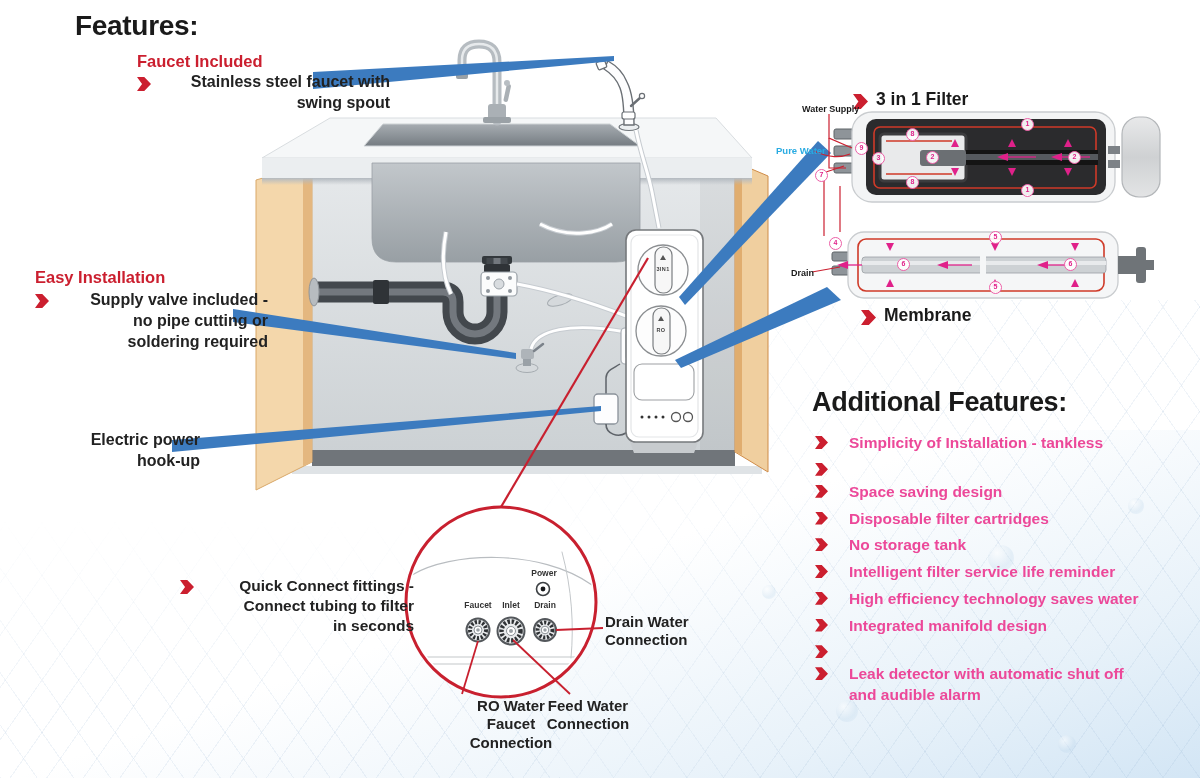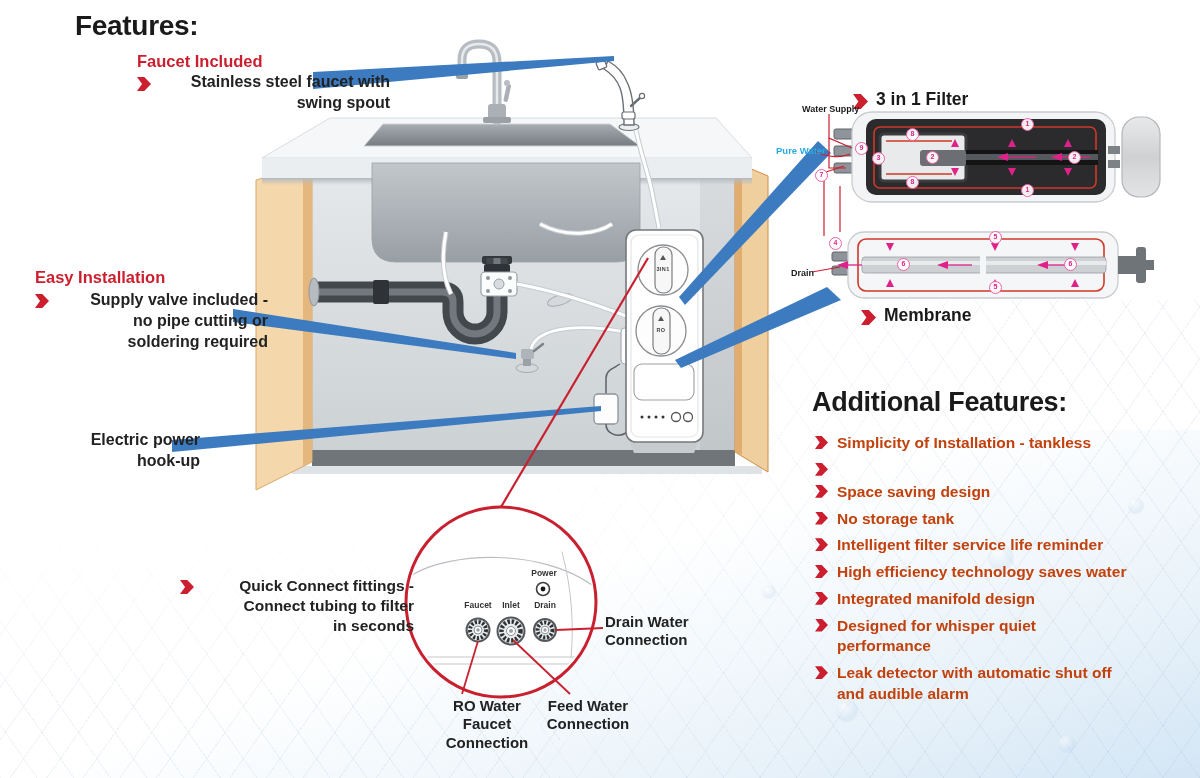--- a/index.html
+++ b/index.html
@@ -28,21 +28,21 @@
   
   .h1{font-size:28px; font-weight:800; color:#1a1a1a; letter-spacing:-.3px;}
   .h2{font-size:27px; font-weight:800; color:#1a1a1a; letter-spacing:-.3px;}
   .redh{font-size:16.5px; font-weight:700; color:#cb1f2f;}
   .blk{font-size:16px; font-weight:700; color:#222; line-height:1.3; white-space:pre-line;text-align:right;}
   .blk.sm{font-size:15.5px;}
   .bullet{width:14px; height:14px; background:#cb1f2f; flex:0 0 auto;
     clip-path:polygon(0% 0%, 52% 0%, 100% 50%, 52% 100%, 0% 100%, 36% 50%);}
   .feat-item{display:flex; gap:9px; margin-bottom:6px;}
   .feat-item .bullet{width:13px; height:13px; margin-top:3px;}
-  .feat-item .txt{font-size:15.5px; font-weight:700; color:#c2410c; line-height:1.34; white-space:pre-line;}
+  .feat-item .txt{font-size:15.5px; font-weight:700; color:#ec4899; line-height:1.34; white-space:pre-line;margin-left:12px;}
   .diagram-label{font-size:17.5px; font-weight:800; color:#1a1a1a;}
   .tinylbl{font-size:9px; font-weight:700; color:#1a1a1a;}
   .cyanlbl{font-size:9.5px; font-weight:700; color:#29abe2;}
   .portlbl{font-size:8.5px; font-weight:600; color:#333; text-align:center;}
   .knoblbl{font-size:5.5px; font-weight:700; color:#444; text-align:center; letter-spacing:.4px;}
   .connlbl{font-size:15px; font-weight:700; color:#222; line-height:1.22; white-space:pre-line;}
   .marker{position:absolute; width:11px; height:11px; border-radius:50%;
     border:1px solid #ec5fa7; background:rgba(255,255,255,.92); color:#e0218a;
     font-size:7px; font-weight:700; line-height:10px; text-align:center;}
 </style>
@@ -376,52 +376,54 @@
       </div>
     <div class="feat-item">
         <span class="bullet"></span>
       </div>
     <div class="feat-item">
         <span class="bullet"></span>
         <span class="txt">Space saving design</span>
       </div>
     <div class="feat-item">
         <span class="bullet"></span>
+        <span class="txt">Disposable filter cartridges</span>
+      </div>
+    <div class="feat-item">
+        <span class="bullet"></span>
         <span class="txt">No storage tank</span>
       </div>
     <div class="feat-item">
         <span class="bullet"></span>
         <span class="txt">Intelligent filter service life reminder</span>
       </div>
     <div class="feat-item">
         <span class="bullet"></span>
         <span class="txt">High efficiency technology saves water</span>
       </div>
     <div class="feat-item">
         <span class="bullet"></span>
         <span class="txt">Integrated manifold design</span>
       </div>
     <div class="feat-item">
         <span class="bullet"></span>
-        <span class="txt">Designed for whisper quiet
-performance</span>
       </div>
     <div class="feat-item">
         <span class="bullet"></span>
         <span class="txt">Leak detector with automatic shut off
 and audible alarm</span>
       </div>
   </div>
 
   <div class="abs portlbl" style="left:524px;top:568px;width:40px;">Power</div>
   <div class="abs portlbl" style="left:458px;top:600px;width:40px;">Faucet</div>
   <div class="abs portlbl" style="left:491px;top:600px;width:40px;">Inlet</div>
   <div class="abs portlbl" style="left:525px;top:600px;width:40px;">Drain</div>
 
   <div class="abs connlbl" style="left:605px;top:613px;">Drain Water
 Connection</div>
-  <div class="abs connlbl" style="left:437px;top:697px;width:100px;text-align:center;">RO Water
+  <div class="abs connlbl" style="left:461px;top:697px;width:100px;text-align:center;">RO Water
 Faucet
 Connection</div>
   <div class="abs connlbl" style="left:530px;top:697px;width:116px;text-align:center;">Feed Water
 Connection</div>
 
 </div>
 
 </body></html>

